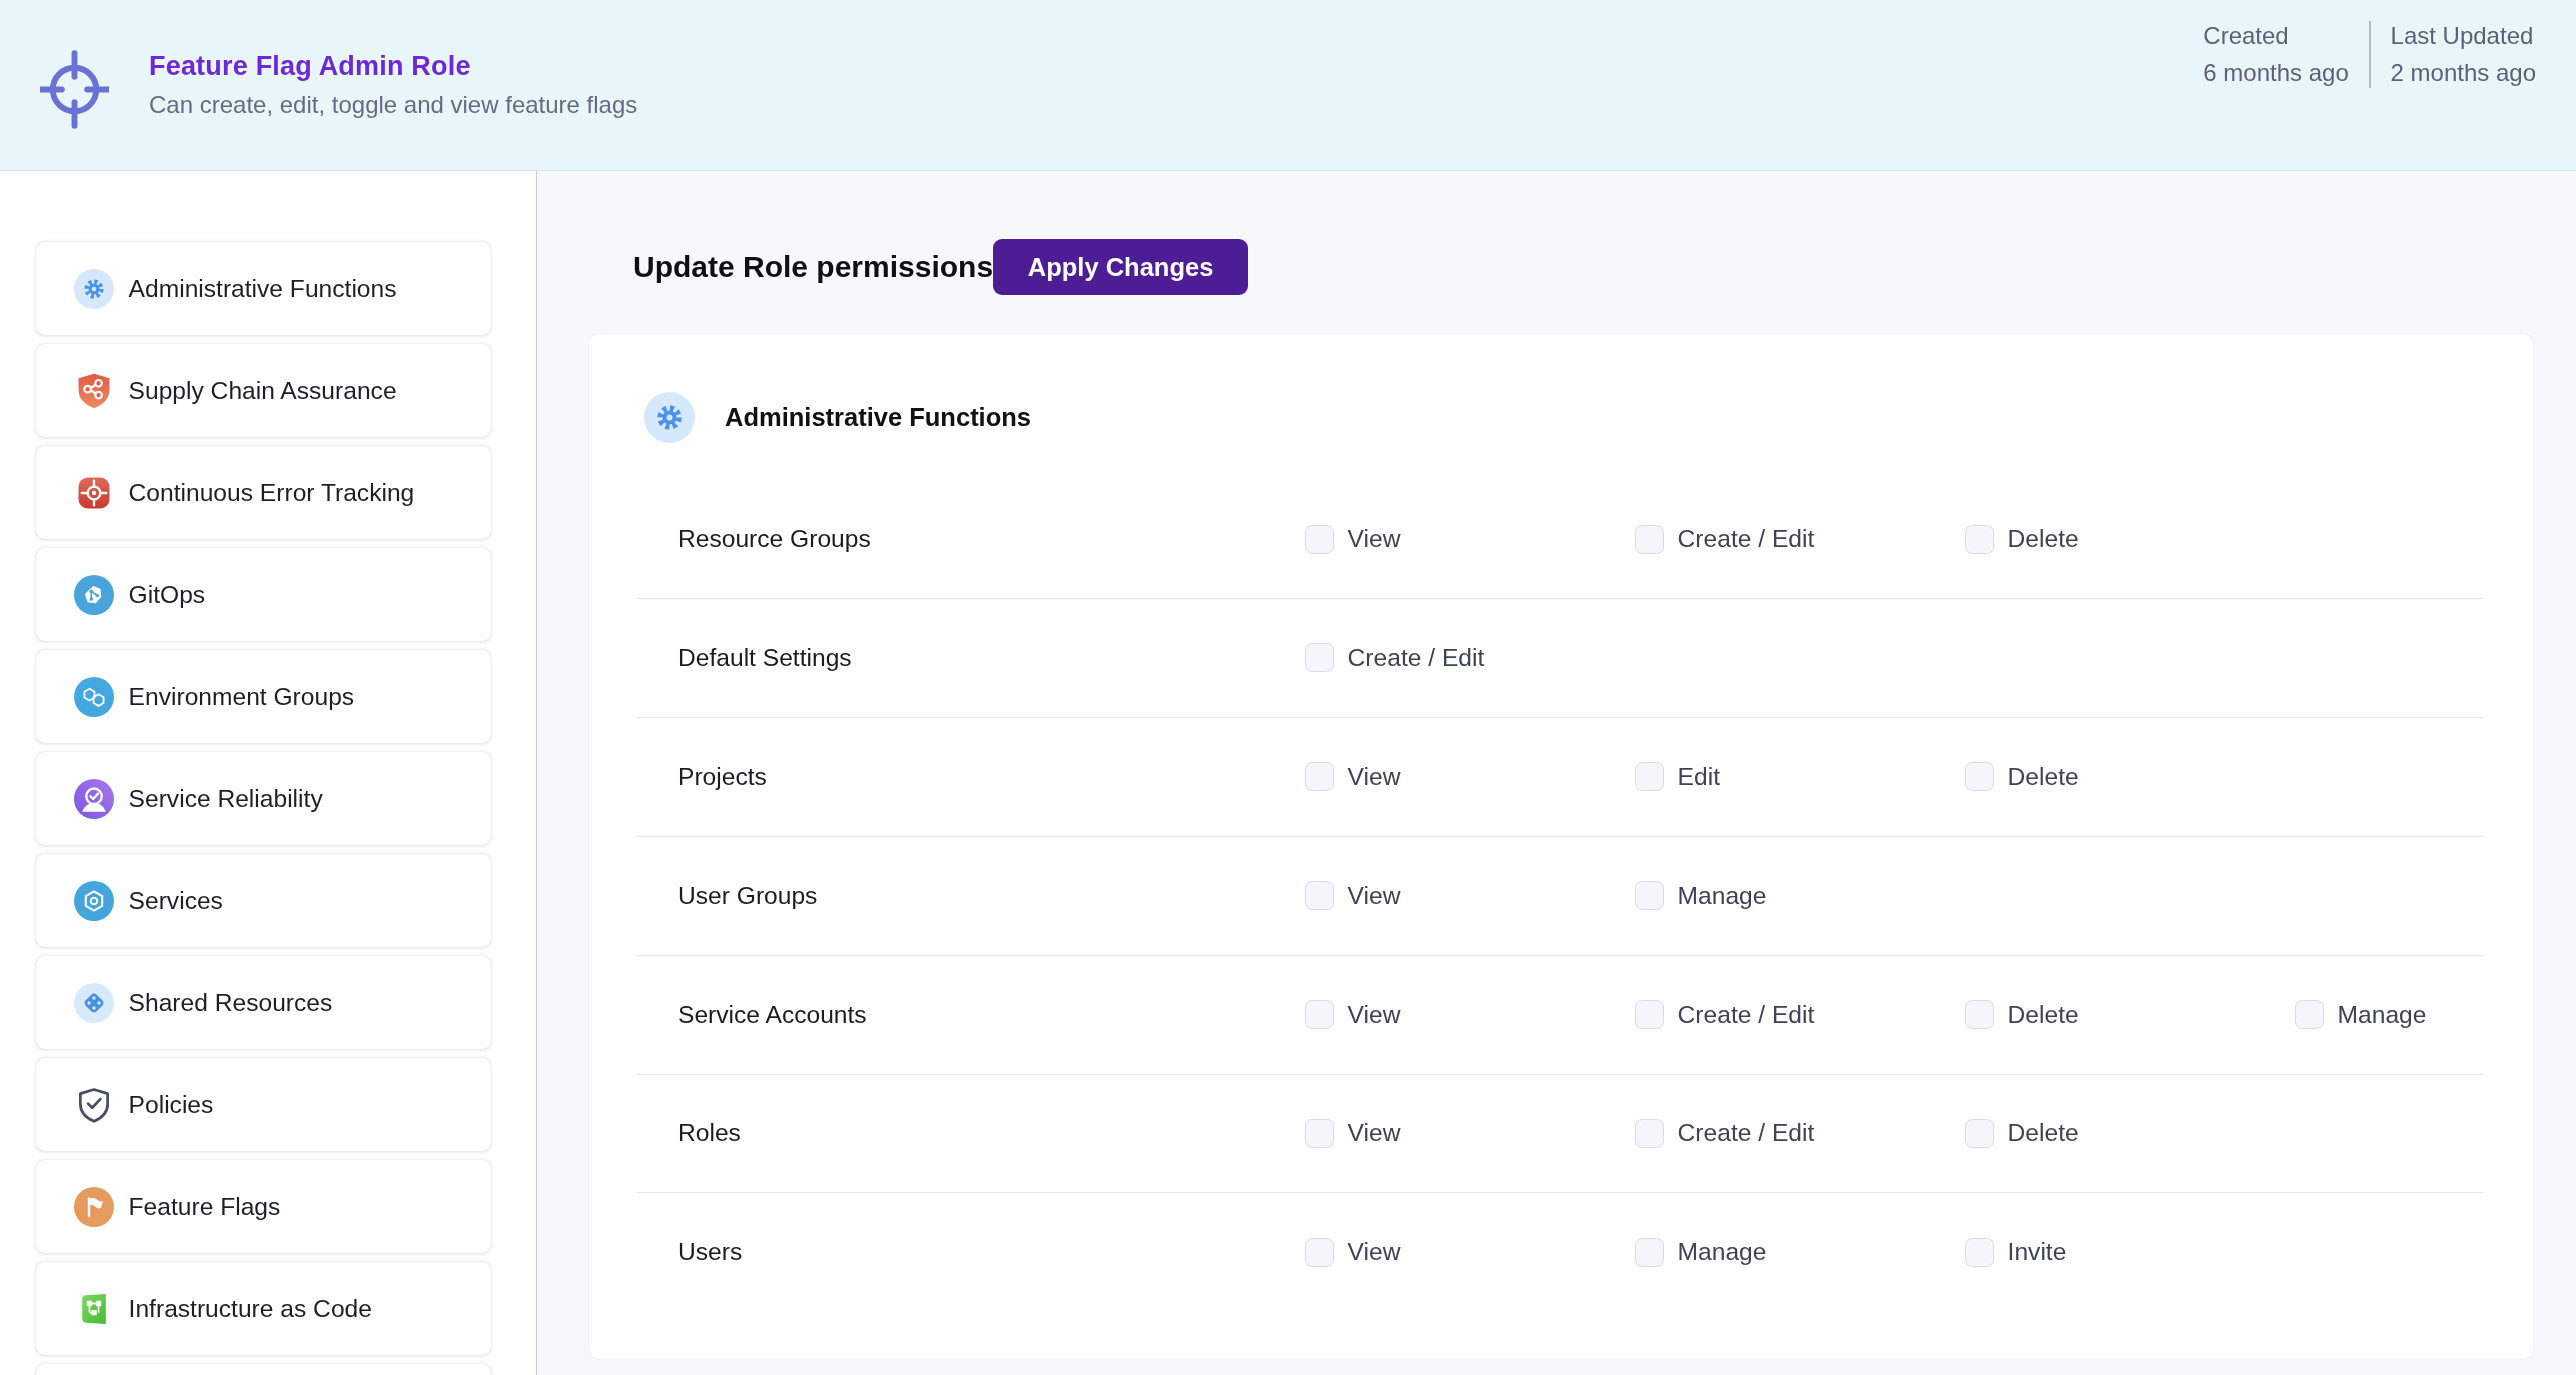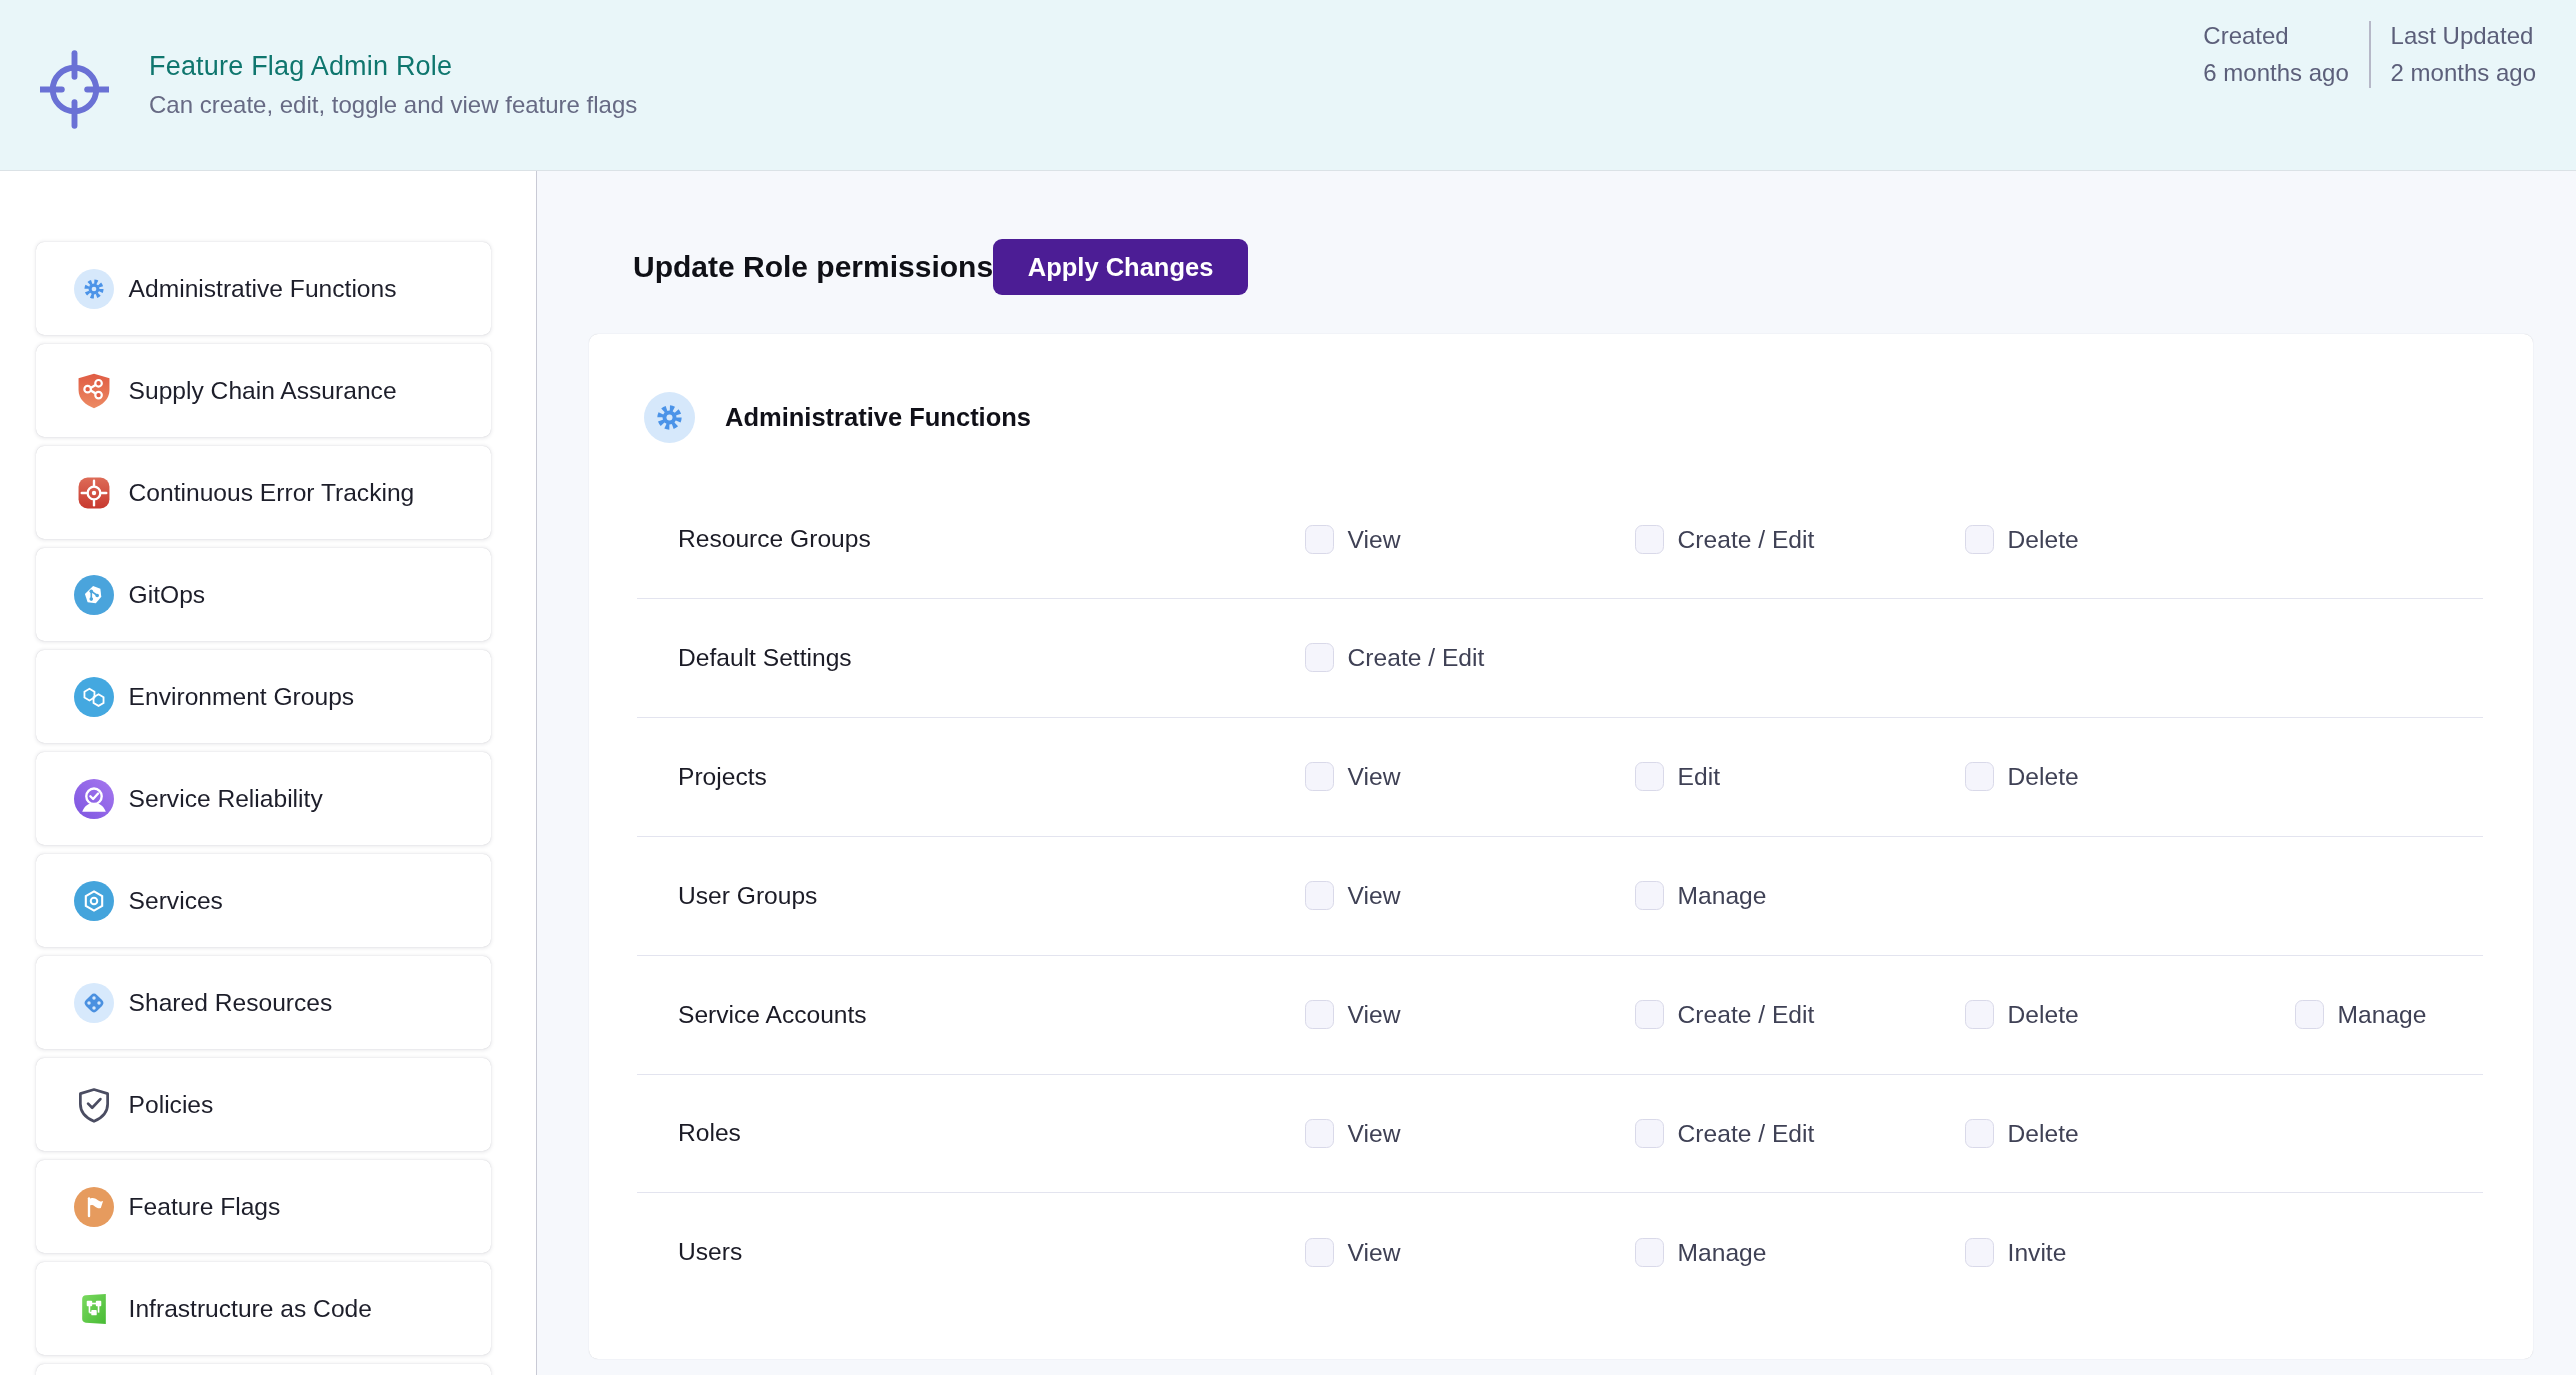--- a/index.html
+++ b/index.html
@@ -9,21 +9,21 @@
     background:#ffffff;
     -webkit-font-smoothing:antialiased;
   }
   
   .app-header{
     height:171px;background:#e9f6f9;border-bottom:0.9px solid #dbe2e6;
     display:flex;align-items:center;box-sizing:border-box;position:relative;
   }
   .role-icon{margin-left:40px;width:69px;height:96px;flex:0 0 auto;}
   .header-text{margin-left:40px;display:flex;flex-direction:column;gap:9px;}
-  .role-title{font-size:27px;font-weight:400;color:#0f766e;letter-spacing:0.2px;}
+  .role-title{font-size:27px;font-weight:700;color:#6d28d9;letter-spacing:0.2px;}
   .role-subtitle{font-size:24px;color:#676a84;}
   .meta{margin-left:auto;display:flex;align-items:flex-start;padding-right:40px;padding-top:21px;align-self:flex-start;}
   .meta-col{display:flex;flex-direction:column;gap:7.3px;font-size:24px;color:#5c5f7a;line-height:1.25;}
   .meta-divider{width:1.8px;height:67px;background:#b6b8c8;margin:0 20px;}
   
   .app-body{display:flex;height:1204px;}
   .sidebar{
     width:537px;flex:0 0 auto;background:#ffffff;border-right:1.8px solid #c9cad5;
     padding:71px 0 0 36px;box-sizing:border-box;overflow:hidden;
   }
@@ -50,21 +50,21 @@
   .card-header{padding-top:58px;padding-left:55px;display:flex;align-items:center;}
   .section-icon{width:51px;height:51px;flex:0 0 auter;display:flex;}
   .section-title{margin-left:30px;font-size:25.5px;font-weight:700;color:#101018;}
   .rows{margin-top:37px;}
   .perm-row{
     height:118px;display:grid;grid-template-columns:603px 306px 306px 306px auto;
     align-items:center;padding-left:89px;gap:24px;
   }
   .row-divider{height:0.9px;background:#e3e4ef;margin:0 50px 0 48px;}
   .row-label{font-size:24.6px;color:#1b1b26;}
-  .perm{display:flex;align-items:flex-end;gap:13.6px;}
+  .perm{display:flex;align-items:center;gap:13.6px;}
   .checkbox{
     width:29px;height:29px;border-radius:7.3px;background:#f5f5fc;
     border:1.8px solid #d9d9e9;box-sizing:border-box;cursor:pointer;flex:0 0 auto;
   }
   .perm-label{font-size:24.6px;color:#3f4155;}
 </style>
 </head>
 <body>
 
 <div class="app-header">

